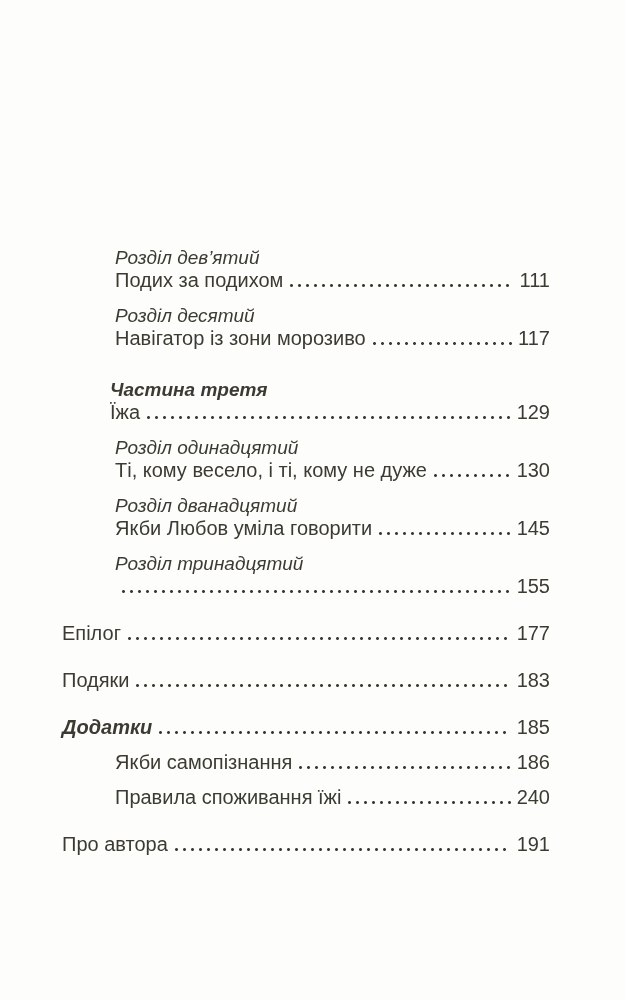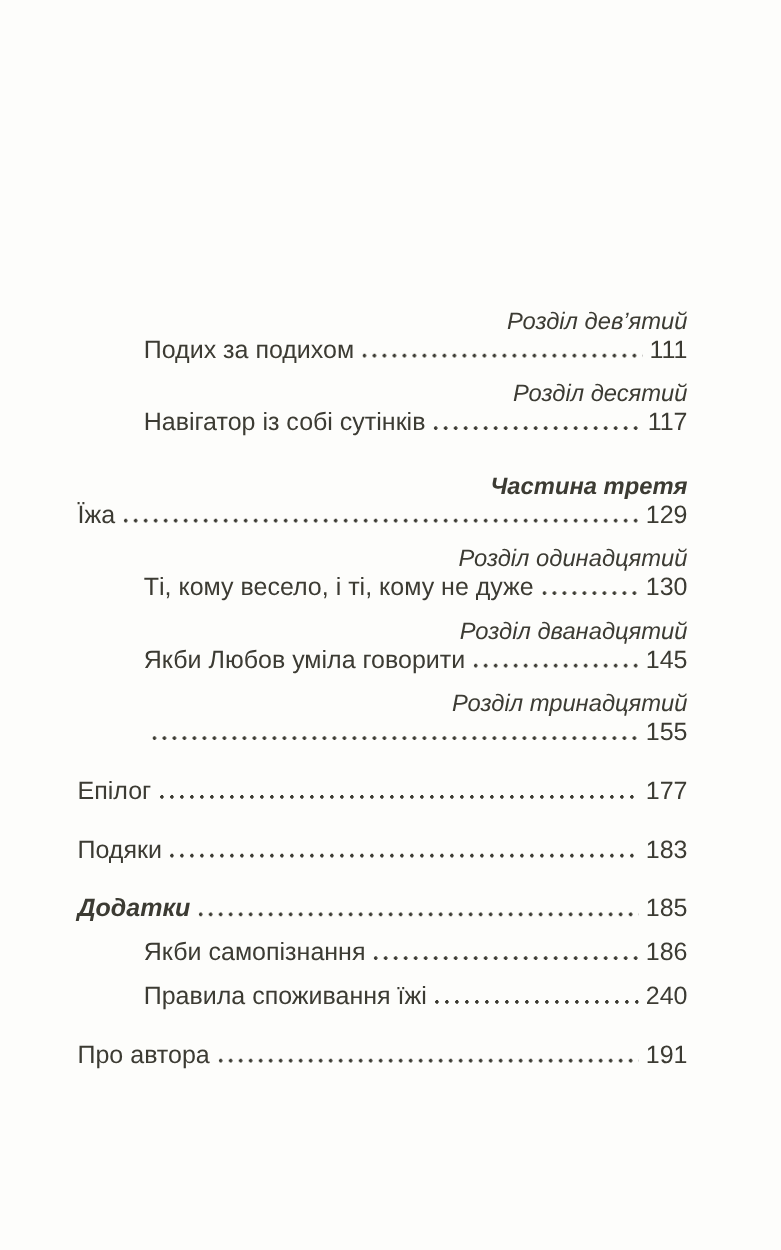--- a/index.html
+++ b/index.html
@@ -12,28 +12,27 @@
     background: #fdfdfb;
     font-family: "Liberation Sans", "DejaVu Sans", sans-serif;
     color: #3c3b33;
     overflow: hidden;
   }
   .page {
     box-sizing: border-box;
     width: 625px;
     height: 1000px;
     padding: 246px 0 0 62px;
-    text-align: right;
   }
   .content {
     width: 488px; 
   }
   .entry { }
   .chapter { margin-bottom: 12px; }
-  .part { margin-top: 28px; margin-bottom: 12px; }
+  .part { margin-top: 28px; margin-bottom: 12px; margin-left: 48px; }
   .single { margin-top: 24px; }
   .sub { margin-top: 12px; }
   .indent { padding-left: 53px; }
   .label {
     font-style: italic;
     font-size: 19px;
     line-height: 23px;
     white-space: nowrap;
   }
   .part .label {
@@ -78,21 +77,21 @@
       <div class="row">
         <span class="title">Подих за подихом</span>
         <span class="leader"></span>
         <span class="pagenum">111</span>
       </div>
     </div>
 
     <div class="entry chapter indent">
       <div class="label">Розділ десятий</div>
       <div class="row">
-        <span class="title">Навігатор із собі сутінків</span>
+        <span class="title">Навігатор із зони морозиво</span>
         <span class="leader"></span>
         <span class="pagenum">117</span>
       </div>
     </div>
 
     <div class="entry part">
       <div class="label">Частина третя</div>
       <div class="row">
         <span class="title">Їжа</span>
         <span class="leader"></span>

